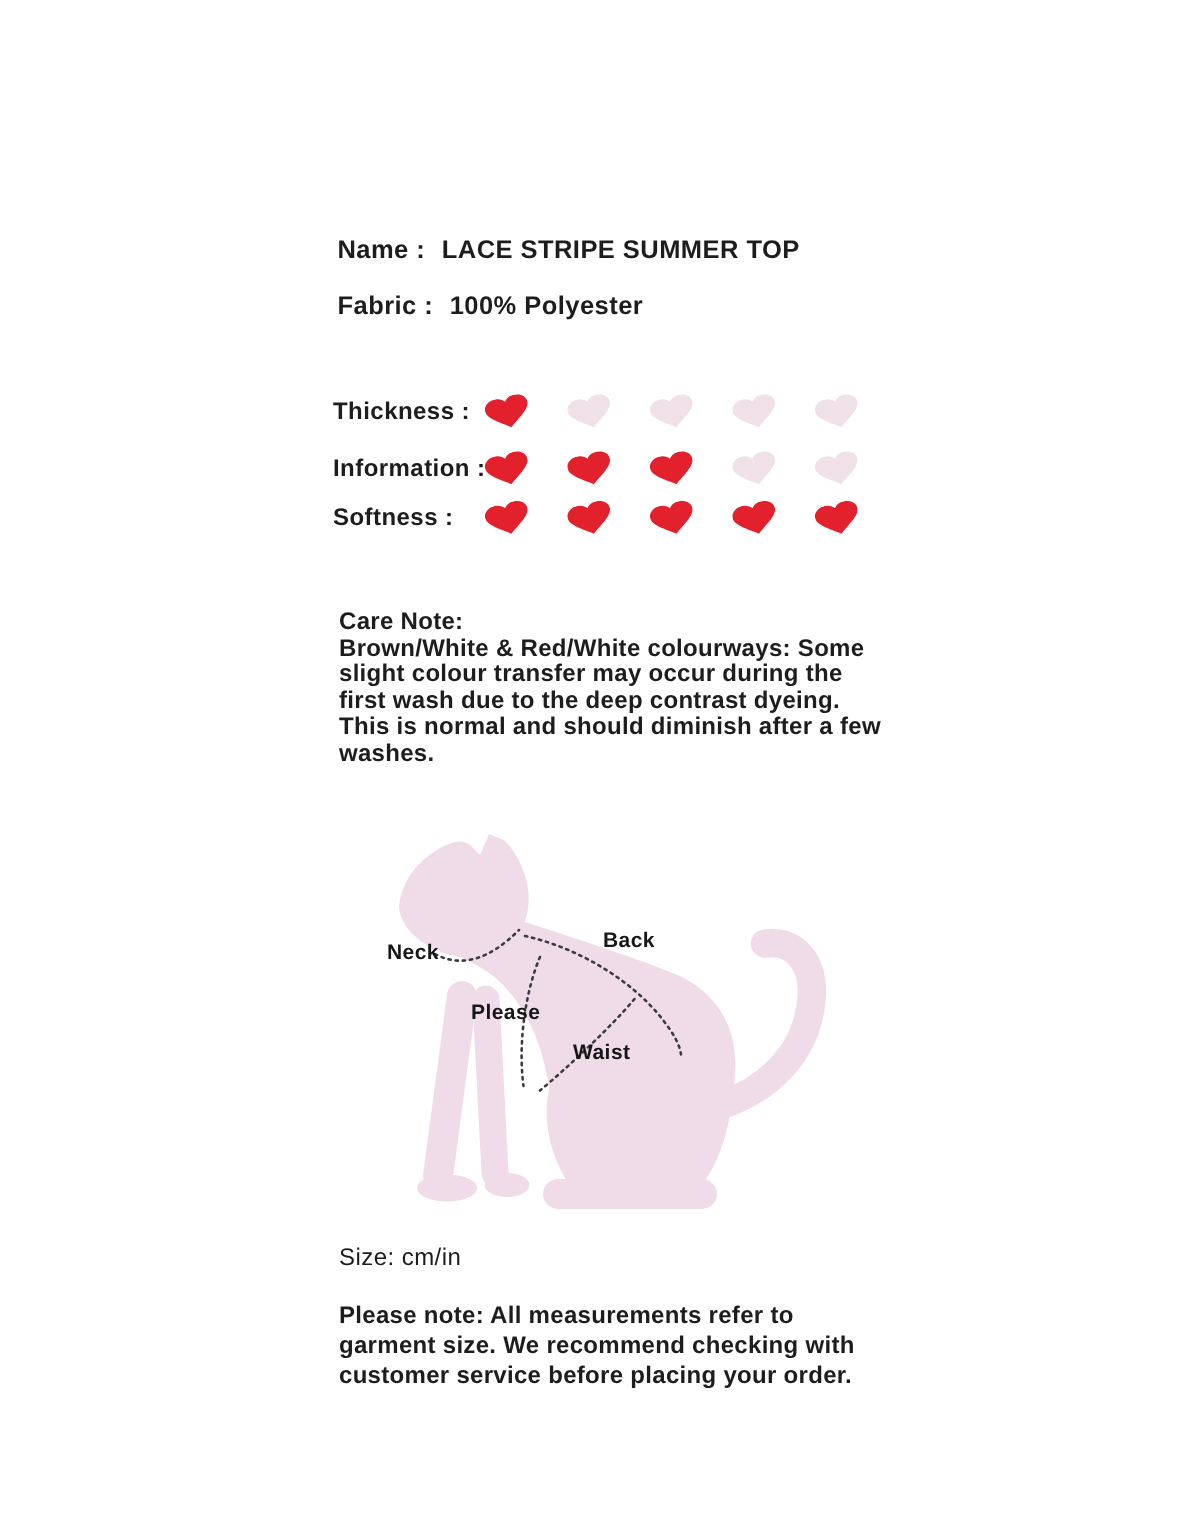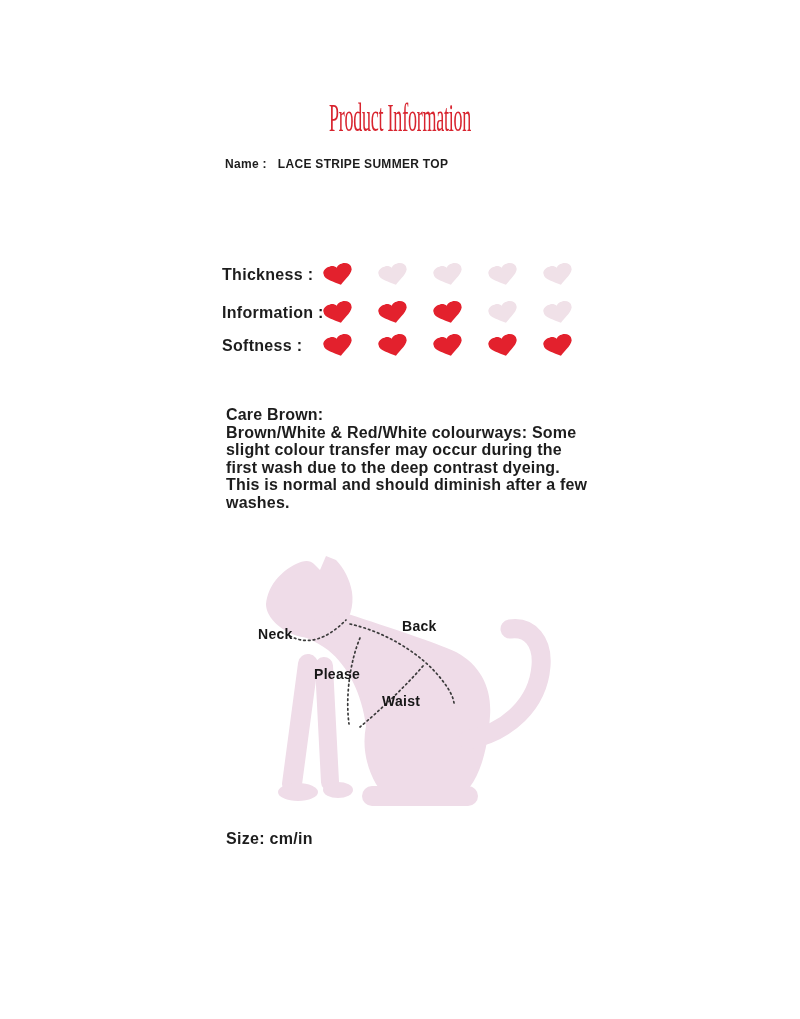--- a/index.html
+++ b/index.html
@@ -32,21 +32,21 @@
     font-size:40px;
     line-height:44px;
     letter-spacing:-0.5px;
     color:var(--accent-red);
     transform:scaleX(0.45);
     transform-origin:50% 50%;
     white-space:nowrap;
   }
   .kv-row{
     position:absolute; left:225px;
-    font-size:12px; font-weight:600; letter-spacing:0.3px;
+    font-size:17px; font-weight:600; letter-spacing:0.3px;
     white-space:nowrap;
   }
   .kv-row .lbl{ margin-right:11px; }
   .row-name{ top:157px; }
   .row-fabric{ top:194px; }
 
   .rating-row{ position:absolute; left:0; right:0; height:24px; }
   .rating-row .rating-label{
     position:absolute; left:222px; top:50%; transform:translateY(-50%);
     font-size:16px; font-weight:600; letter-spacing:0.3px; white-space:nowrap;
@@ -77,41 +77,41 @@
     font-size:14px; font-weight:600; letter-spacing:0.3px;
     color:#171717; white-space:nowrap;
   }
   .lab-neck { left:2px;   top:72px;  }
   .lab-back { left:146px; top:64px;  }
   .lab-chest{ left:58px;  top:112px; }
   .lab-waist{ left:126px; top:139px; }
 
   .size-note{
     position:absolute; left:226px; top:830px;
-    font-size:16px; font-weight:700; letter-spacing:0.3px;
+    font-size:16px; font-weight:400; letter-spacing:0.3px;
   }
   .footer-note{
     position:absolute; left:226px; top:868px; width:390px;
     font-size:16px; font-weight:600; letter-spacing:0.2px;
     line-height:20px;
   }
 </style>
 </head>
 <body>
 
 <div class="page">
 
-  <div class="title-wrap">
-    <h1 class="title">Product Information</h1>
-  </div>
 
   <div class="kv-row row-name">
     <span class="lbl">Name :</span><span class="val">LACE STRIPE SUMMER TOP</span>
   </div>
 
+  <div class="kv-row row-fabric">
+    <span class="lbl">Fabric :</span><span class="val">100% Polyester</span>
+  </div>
 
   <div class="rating-row row-0">
     <span class="rating-label">Thickness :</span>
     <div class="hearts">
         <svg class="heart on" viewBox="0 0 32 29" preserveAspectRatio="none">
           <path d="M16 28.4C9.5 22.1 0 16.2 0 8.8 0 3.9 3.9 0 8.8 0 11.9 0 14.7 1.7 16 4.3 17.3 1.7 20.1 0 23.2 0 28.1 0 32 3.9 32 8.8 32 16.2 22.5 22.1 16 28.4Z"></path>
         </svg>
         <svg class="heart off" viewBox="0 0 32 29" preserveAspectRatio="none">
           <path d="M16 28.4C9.5 22.1 0 16.2 0 8.8 0 3.9 3.9 0 8.8 0 11.9 0 14.7 1.7 16 4.3 17.3 1.7 20.1 0 23.2 0 28.1 0 32 3.9 32 8.8 32 16.2 22.5 22.1 16 28.4Z"></path>
         </svg>
@@ -161,21 +161,21 @@
         <svg class="heart on" viewBox="0 0 32 29" preserveAspectRatio="none">
           <path d="M16 28.4C9.5 22.1 0 16.2 0 8.8 0 3.9 3.9 0 8.8 0 11.9 0 14.7 1.7 16 4.3 17.3 1.7 20.1 0 23.2 0 28.1 0 32 3.9 32 8.8 32 16.2 22.5 22.1 16 28.4Z"></path>
         </svg>
         <svg class="heart on" viewBox="0 0 32 29" preserveAspectRatio="none">
           <path d="M16 28.4C9.5 22.1 0 16.2 0 8.8 0 3.9 3.9 0 8.8 0 11.9 0 14.7 1.7 16 4.3 17.3 1.7 20.1 0 23.2 0 28.1 0 32 3.9 32 8.8 32 16.2 22.5 22.1 16 28.4Z"></path>
         </svg>
       </div>
   </div>
 
   <div class="care">
-    <div>Care Brown:</div>
+    <div>Care Note:</div>
     <div class="pre">Brown/White &amp; Red/White colourways: Some
 slight colour transfer may occur during the
 first wash due to the deep contrast dyeing.
 This is normal and should diminish after a few
 washes.</div>
   </div>
 
   <div class="cat-diagram">
     <svg viewBox="0 0 300 262" width="300" height="262" aria-hidden="true">
 
@@ -207,14 +207,17 @@
       </g>
     </svg>
     <span class="cat-label lab-neck">Neck</span>
     <span class="cat-label lab-back">Back</span>
     <span class="cat-label lab-chest">Please</span>
     <span class="cat-label lab-waist">Waist</span>
   </div>
 
   <div class="size-note">Size: cm/in</div>
 
+  <div class="footer-note pre">Please note: All measurements refer to
+garment size. We recommend checking with
+customer service before placing your order.</div>
 
 </div>
 
 </body></html>

